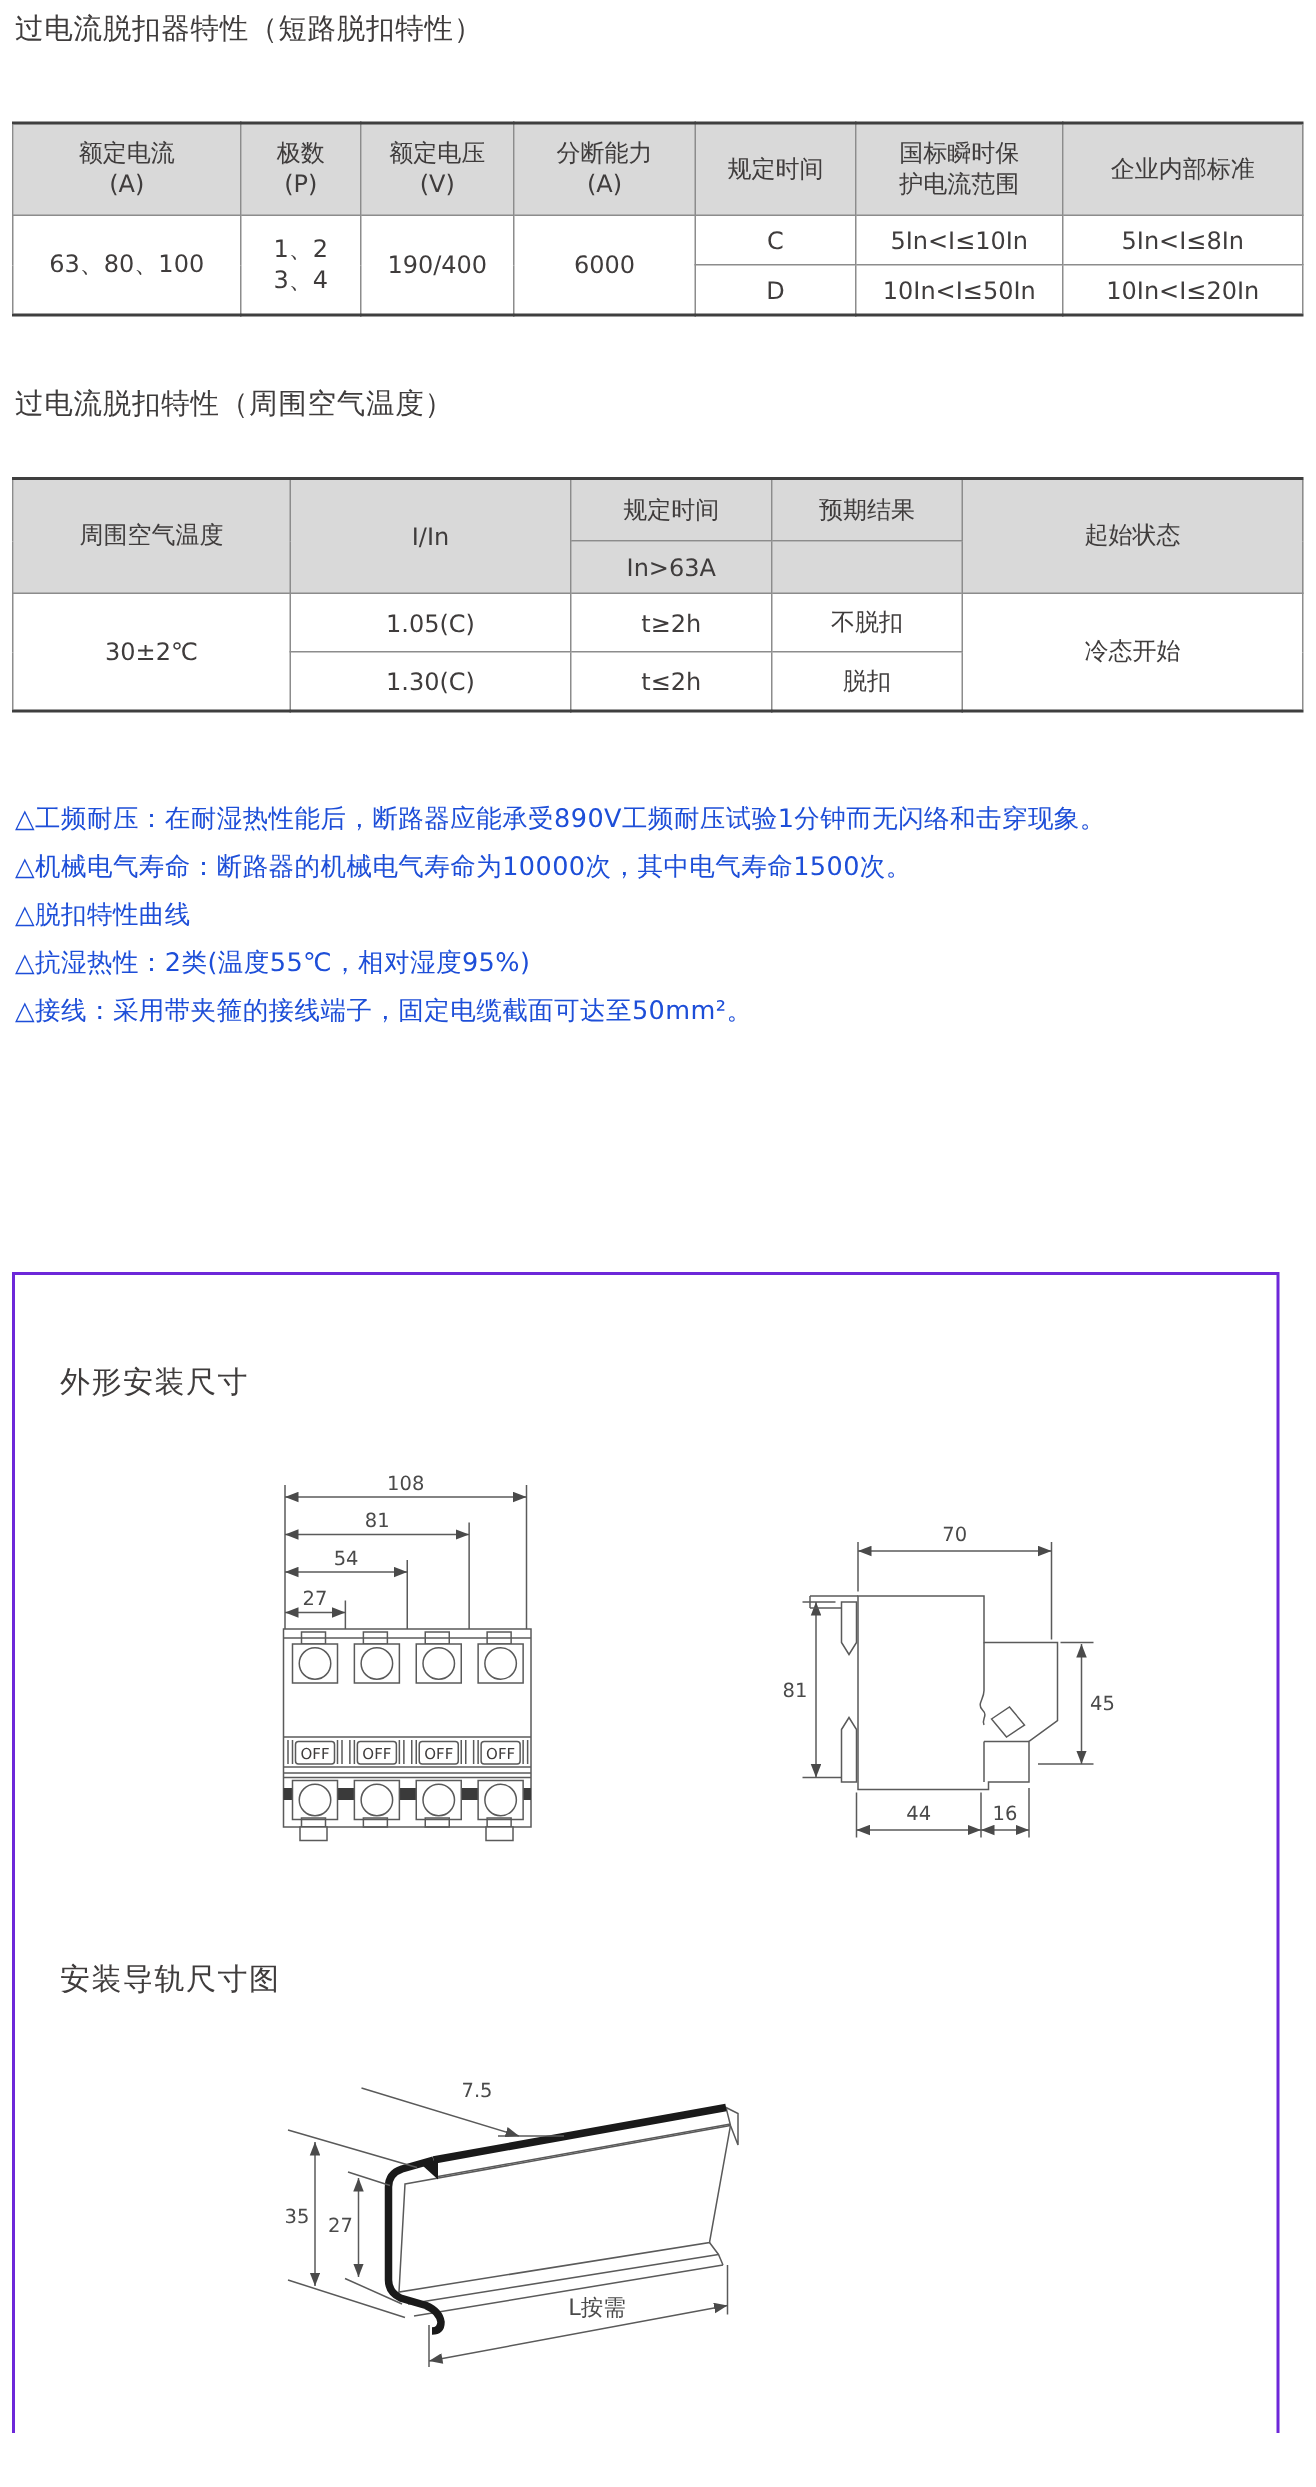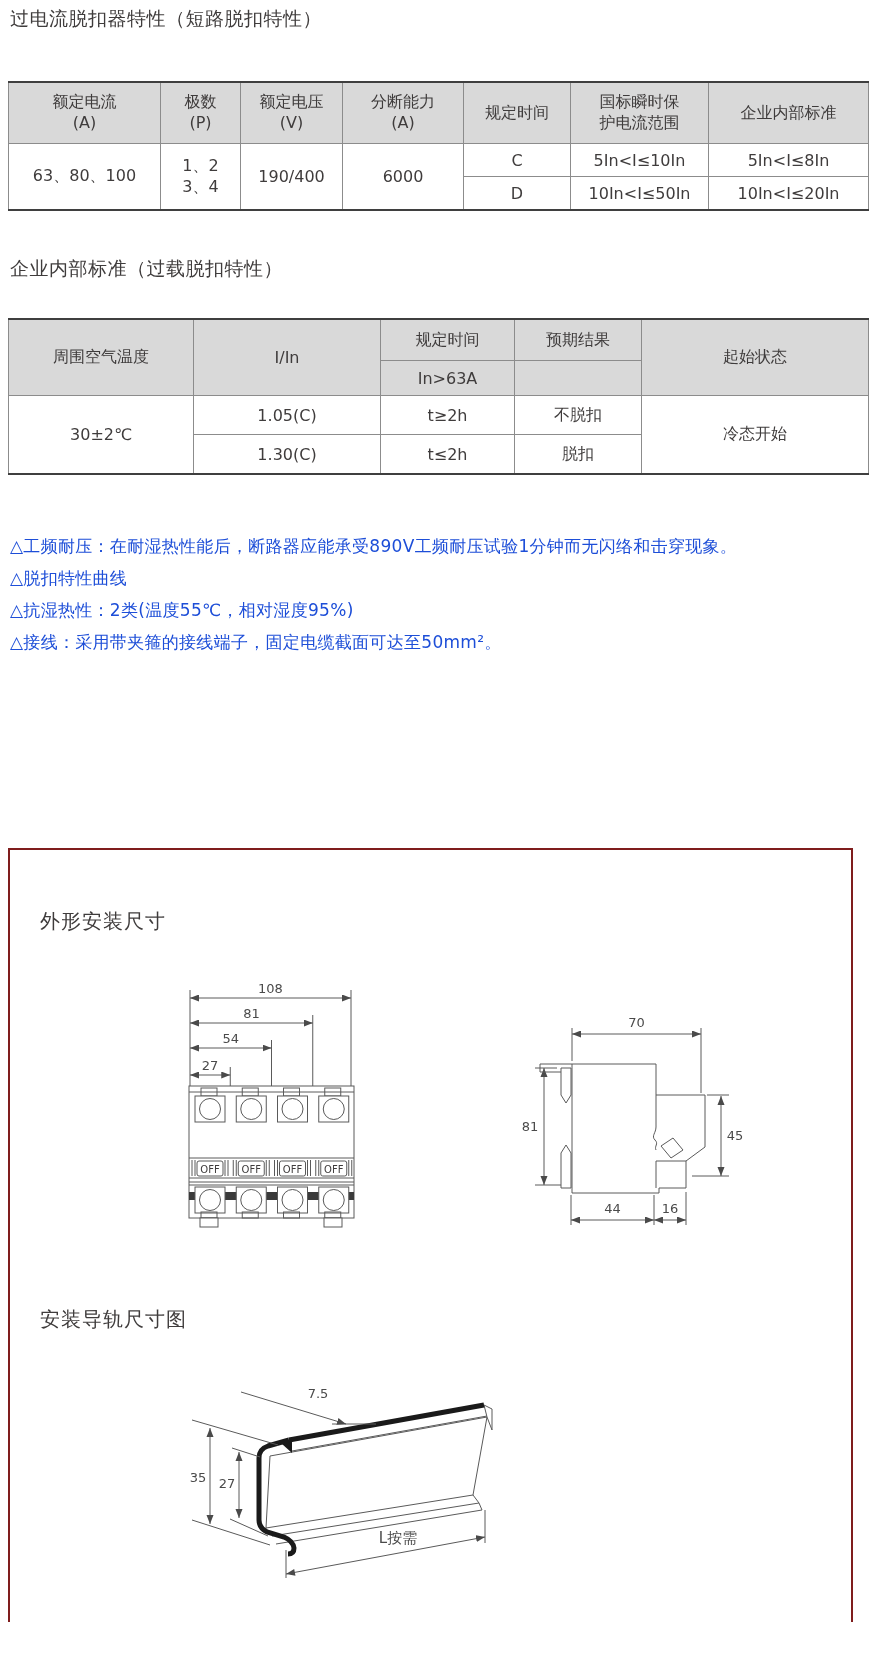--- a/index.html
+++ b/index.html
@@ -18,21 +18,21 @@
   .pre{white-space:pre-line;line-height:1.3;}
   #table1 th{height:60px;}
   #table1 td{height:32px;}
   #table2 .h1 th{height:40px;}
   #table2 .h2 th{height:34px;margin-left:20px;}
   #table2 td{height:38px;}
   td.top-align{vertical-align:top;padding-top:9px;}
   .notes{position:absolute;left:10px;top:530px;width:860px;}
   .note{font-size:17px;line-height:32px;color:#1d4ed8;letter-spacing:0.3px;}
   .red-heading{position:absolute;left:10px;top:750px;margin:0;font-size:29px;font-weight:600;color:#e60012;letter-spacing:1px;}
-  .figure-box{position:absolute;left:8px;top:848px;width:845px;height:784px;border:2px solid #7f1d1d;
+  .figure-box{position:absolute;left:8px;top:848px;width:845px;height:784px;border:2px solid #6d28d9;
     box-sizing:border-box;background:#fff;}
   .fig-label{position:absolute;left:30px;font-size:20px;color:#3f3c3c;letter-spacing:1px;}
   .fl1{top:58px;}
   .fl2{top:456px;}
   svg.drawing{position:absolute;}
   #front-svg{left:158px;top:80px;}
   #side-svg{left:483px;top:133px;}
   #rail-svg{left:136px;top:528px;}
   svg .ln{stroke:#5a5a5a;stroke-width:1;fill:none;}
   svg .dim{stroke:#5a5a5a;stroke-width:1;fill:none;}
@@ -88,21 +88,21 @@
         <td>5In&lt;I≤8In</td>
       </tr>
       <tr>
         <td>D</td>
         <td>10In&lt;I≤50In</td>
         <td>10In&lt;I≤20In</td>
       </tr>
     </tbody>
   </table>
 
-  <div class="sec-title t2">企业内部标准（过载脱扣特性）</div>
+  <div class="sec-title t2">过电流脱扣特性（周围空气温度）</div>
 
   <table class="spec" id="table2">
     <colgroup>
       <col style="width:185px">
         <col style="width:187px">
         <col style="width:134px">
         <col style="width:127px">
         <col style="width:227px">
     </colgroup>
     <thead>
@@ -129,20 +129,21 @@
       <tr>
         <td>1.30(C)</td>
         <td>t≤2h</td>
         <td>脱扣</td>
       </tr>
     </tbody>
   </table>
 
   <div class="notes">
     <div class="note">△工频耐压：在耐湿热性能后，断路器应能承受890V工频耐压试验1分钟而无闪络和击穿现象。</div>
+    <div class="note">△机械电气寿命：断路器的机械电气寿命为10000次，其中电气寿命1500次。</div>
     <div class="note">△脱扣特性曲线</div>
     <div class="note">△抗湿热性：2类(温度55℃，相对湿度95%)</div>
     <div class="note">△接线：采用带夹箍的接线端子，固定电缆截面可达至50mm²。</div>
   </div>
 
 
   <div class="figure-box">
     <div class="fig-label fl1">外形安装尺寸</div>
 
     <svg id="front-svg" class="drawing" width="200" height="330" viewBox="0 0 200 330">

